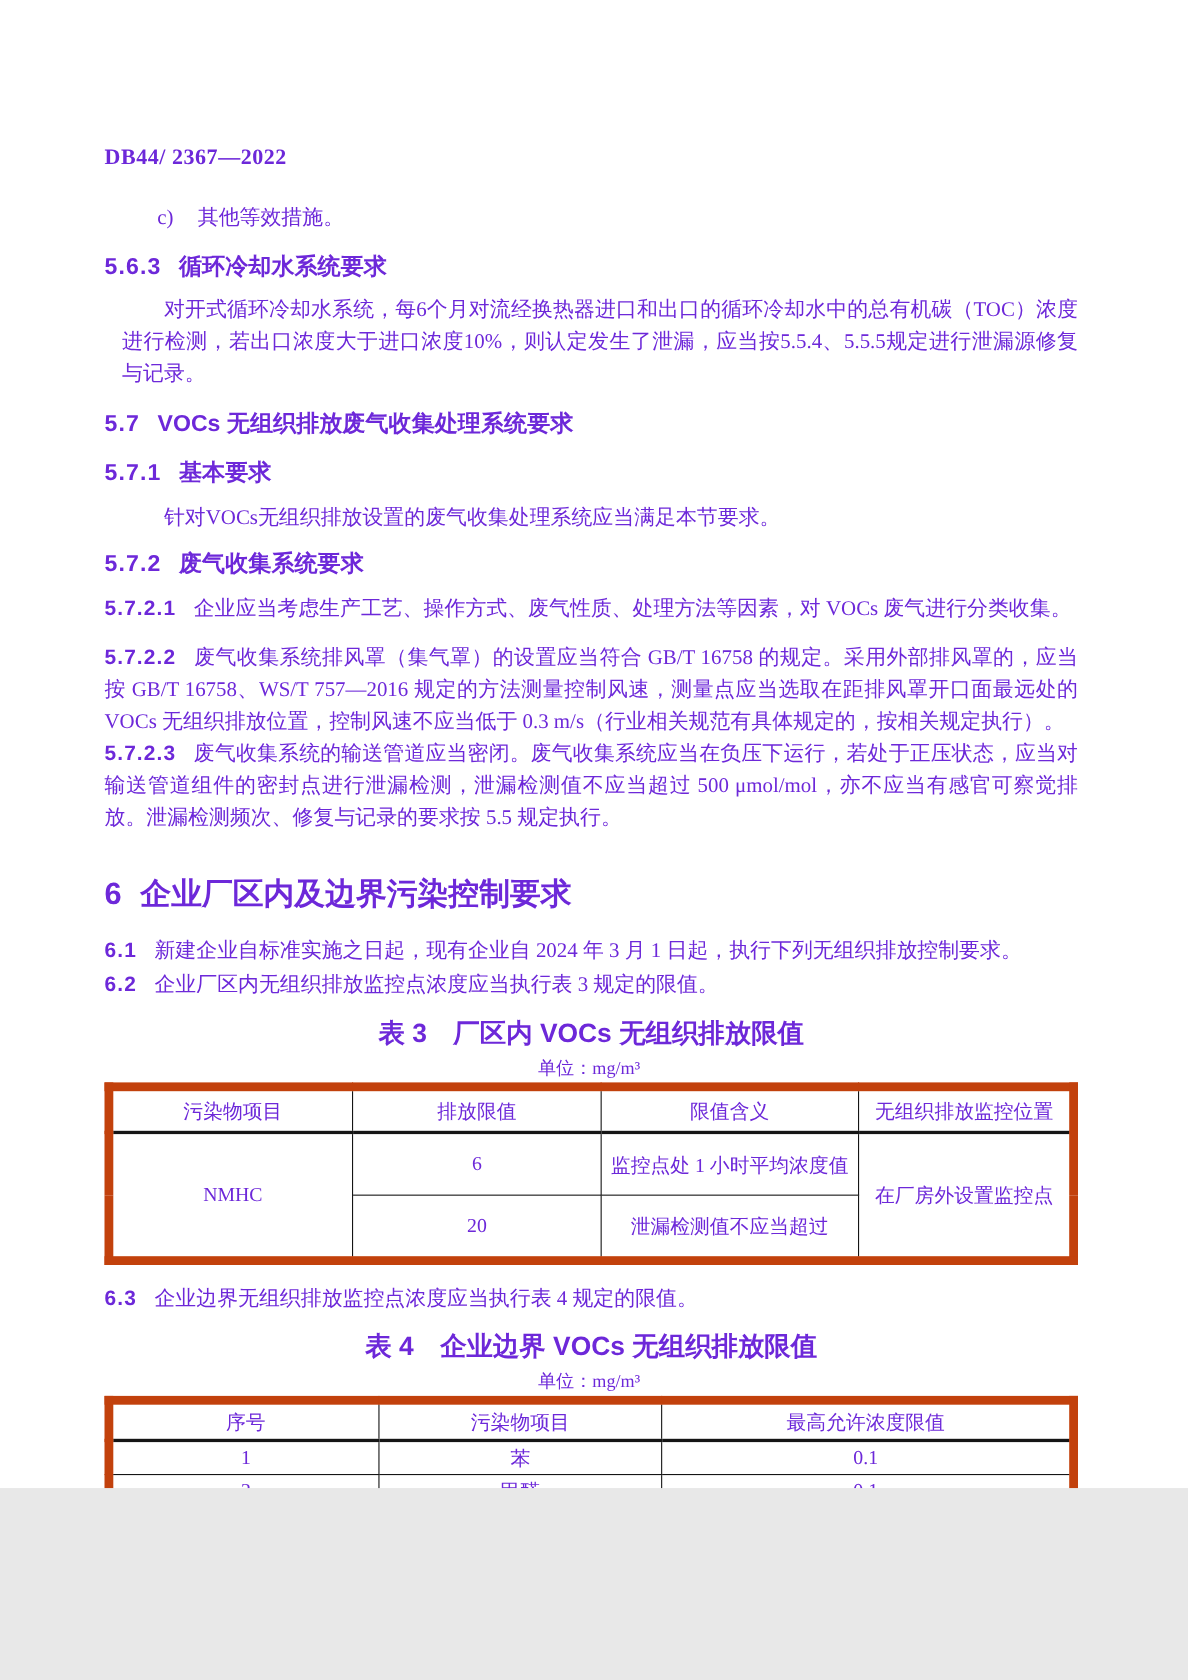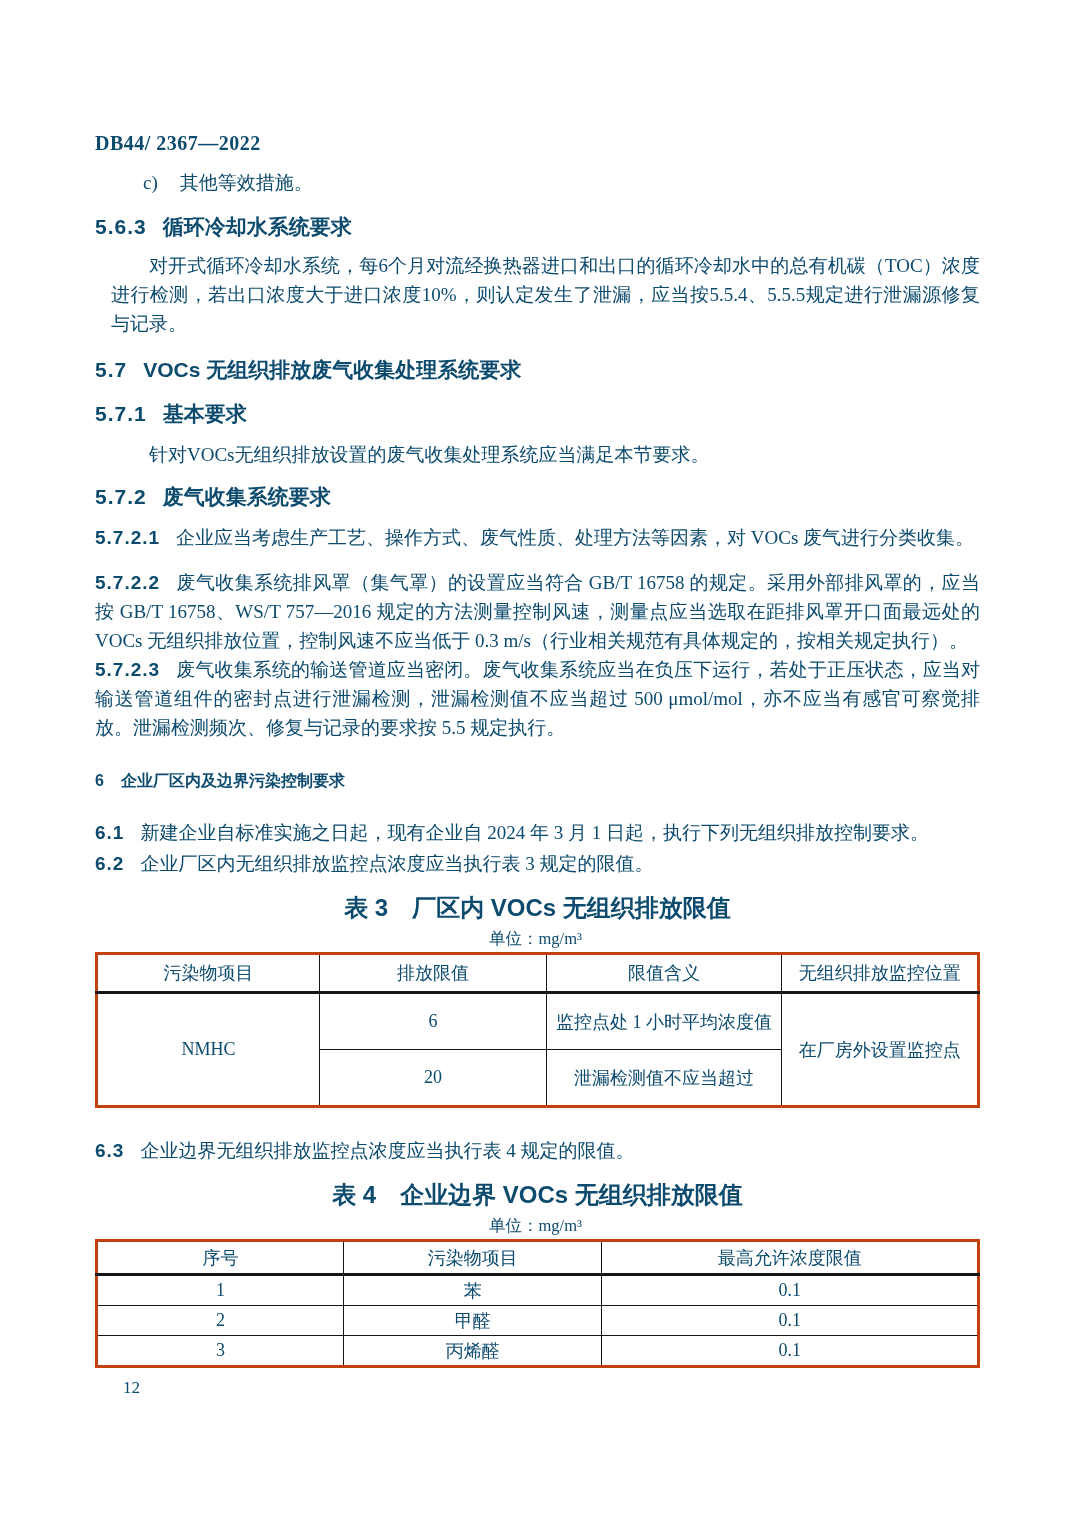--- a/index.html
+++ b/index.html
@@ -1,56 +1,56 @@
 <!DOCTYPE html>
 <html><head>
 <meta charset="utf-8">
 <style>
   html,body { margin:0; padding:0; background:#e8e8e8; }
   .page {
     position: relative;
     width: 1080px;
-    height: 1527px;
+    height: 1353px;
     margin: 0 auto;
     background: #ffffff;
     font-family: "Liberation Serif", serif;
-    color: #0c4a6e;
+    color: #6d28d9;
     overflow: hidden;
   }
   .content {
     position: absolute;
     left: 95px;
     top: 130px;
     width: 885px;
   }
   .doc-header {
     font-size: 20px;
     font-weight: bold;
     letter-spacing: 0.5px;
     line-height: 26px;
   }
   .list-item {
-    margin-top: 12px;
+    margin-top: 28px;
     padding-left: 48px;
     font-size: 19px;
     line-height: 29px;
   }
   .list-item .label { margin-right: 22px; }
   .heading {
     font-family: "Liberation Sans", sans-serif;
     font-weight: bold;
     font-size: 21px;
     line-height: 28px;
     margin-top: 16px;
   }
   .heading .hnum { margin-right: 16px; letter-spacing: 1px; }
   .heading-major {
-    font-size: 16px;
+    font-size: 28px;
     line-height: 30px;
-    margin-top: 24px;
+    margin-top: 40px;
   }
   .para {
     font-size: 19px;
     line-height: 29px;
     text-align: justify;
     margin-top: 10px;
   }
   .para.indent { text-indent: 2em; margin-left: 16px; }
   .clause {
     font-size: 19px;
@@ -60,21 +60,21 @@
   }
   .clause .cnum {
     font-family: "Liberation Sans", sans-serif;
     font-weight: bold;
     margin-right: 16px;
     letter-spacing: 1px;
   }
   .mt0 { margin-top: 0; }
   .mt12 { margin-top: 12px; }
   .mt14 { margin-top: 14px; }
-  .mt16 { margin-top: 28px; }
+  .mt16 { margin-top: 16px; }
   .mt18 { margin-top: 18px; }
   .mt22 { margin-top: 22px; }
   .gap2 { margin-top: 2px; }
   .table-caption {
     font-family: "Liberation Sans", sans-serif;
     font-weight: bold;
     font-size: 24px;
     line-height: 28px;
     text-align: center;
     margin-top: 16px;
@@ -82,21 +82,21 @@
   .unit-line {
     font-size: 16.5px;
     line-height: 22px;
     text-align: center;
     margin-top: 6px;
     padding-right: 4px;
   }
   table.std {
     width: 100%;
     border-collapse: collapse;
-    border: 3px solid #c2410c;
+    border: 8px solid #c2410c;
     margin-top: 2px;
     font-size: 18px;
   }
   table.std th {
     font-weight: normal;
     border: 1.5px solid #151515;
     border-bottom: 3px solid #151515;
     padding: 0 4px;
   }
   table.std td {

